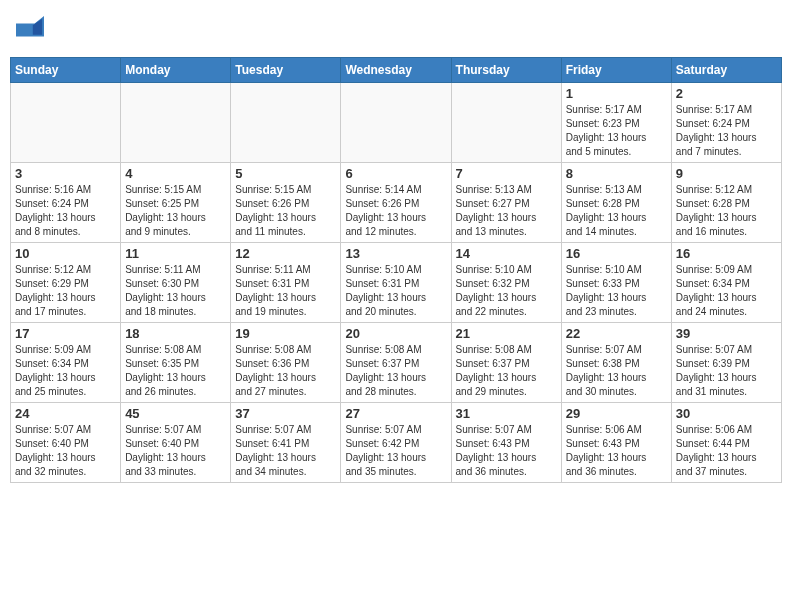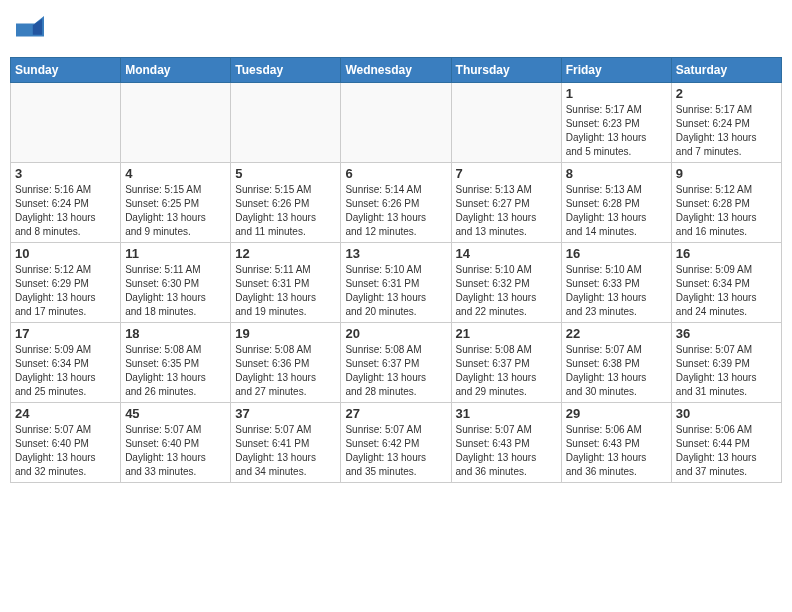--- a/index.html
+++ b/index.html
@@ -283,21 +283,21 @@
 and 29 minutes.</div>
         </td>
         <td>
           <span class="day-num">22</span>
           <div class="day-info" style="white-space: pre-line;">Sunrise: 5:07 AM
 Sunset: 6:38 PM
 Daylight: 13 hours
 and 30 minutes.</div>
         </td>
         <td>
-          <span class="day-num">36</span>
+          <span class="day-num">39</span>
           <div class="day-info" style="white-space: pre-line;">Sunrise: 5:07 AM
 Sunset: 6:39 PM
 Daylight: 13 hours
 and 31 minutes.</div>
         </td>
       </tr>
       <tr>
         <td>
           <span class="day-num">24</span>
           <div class="day-info" style="white-space: pre-line;">Sunrise: 5:07 AM

